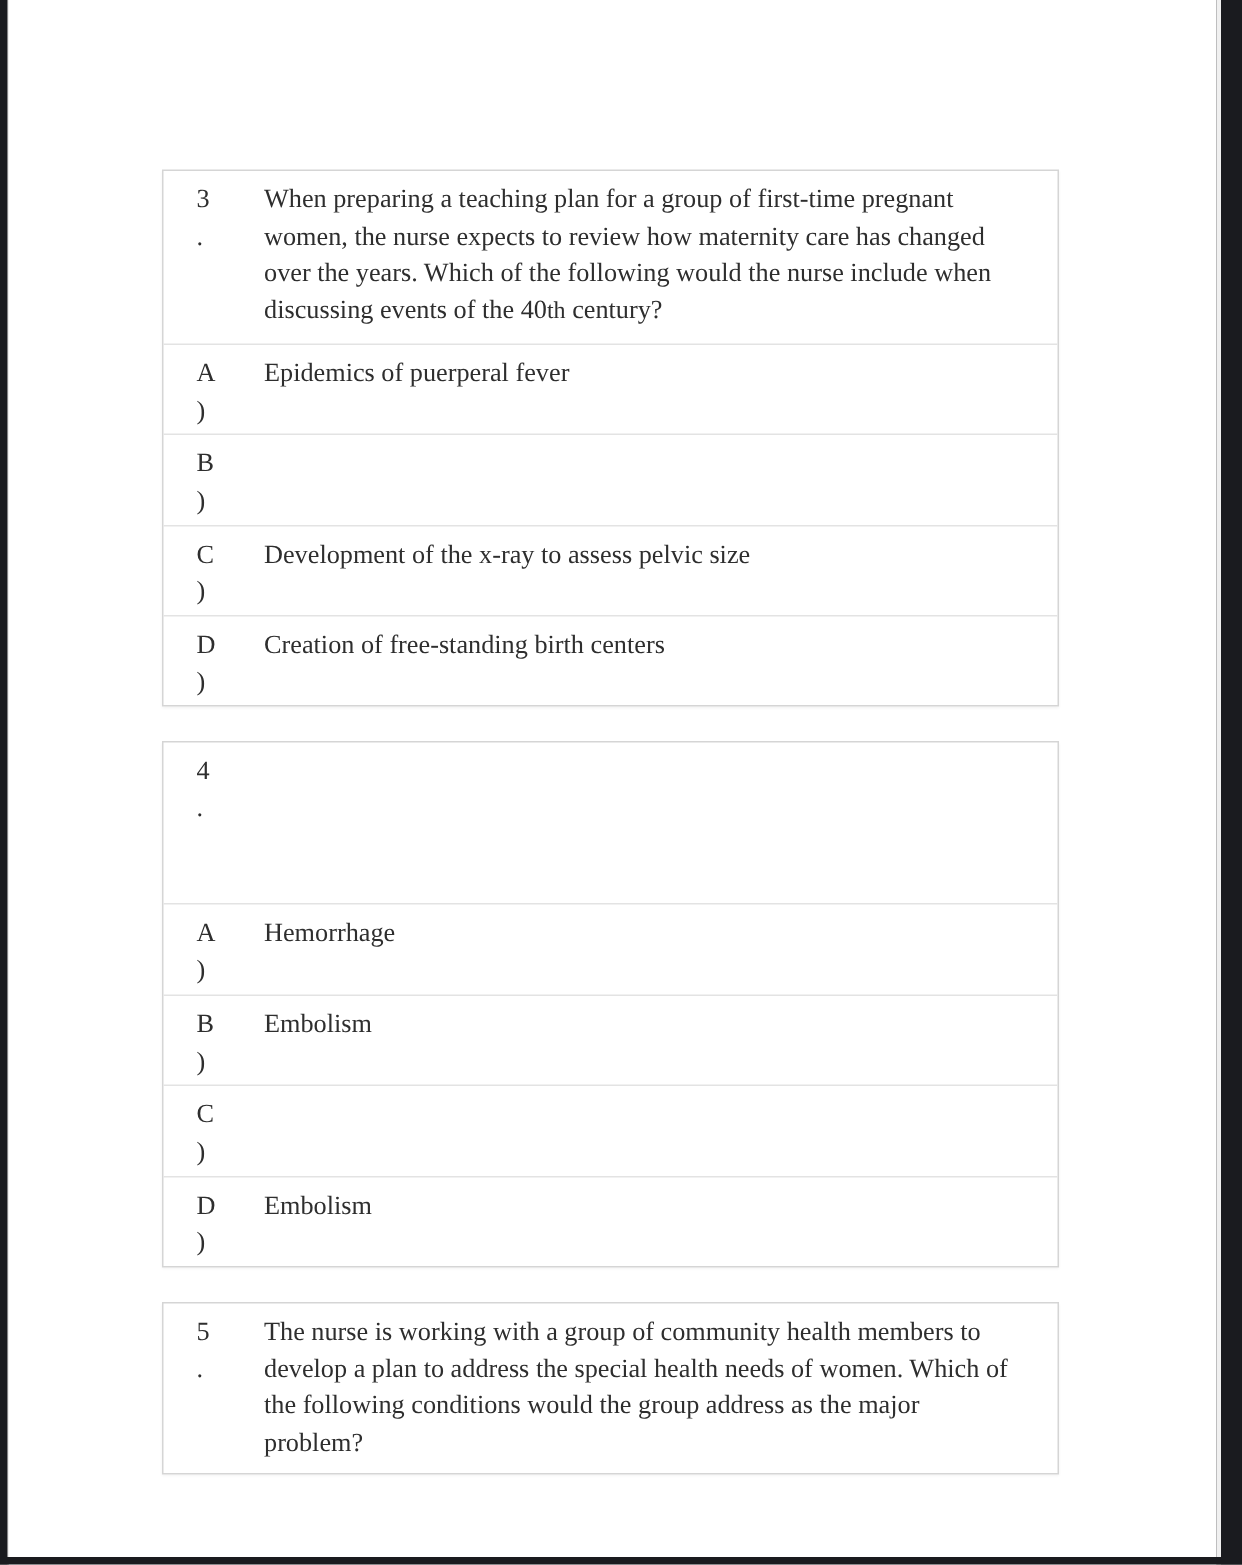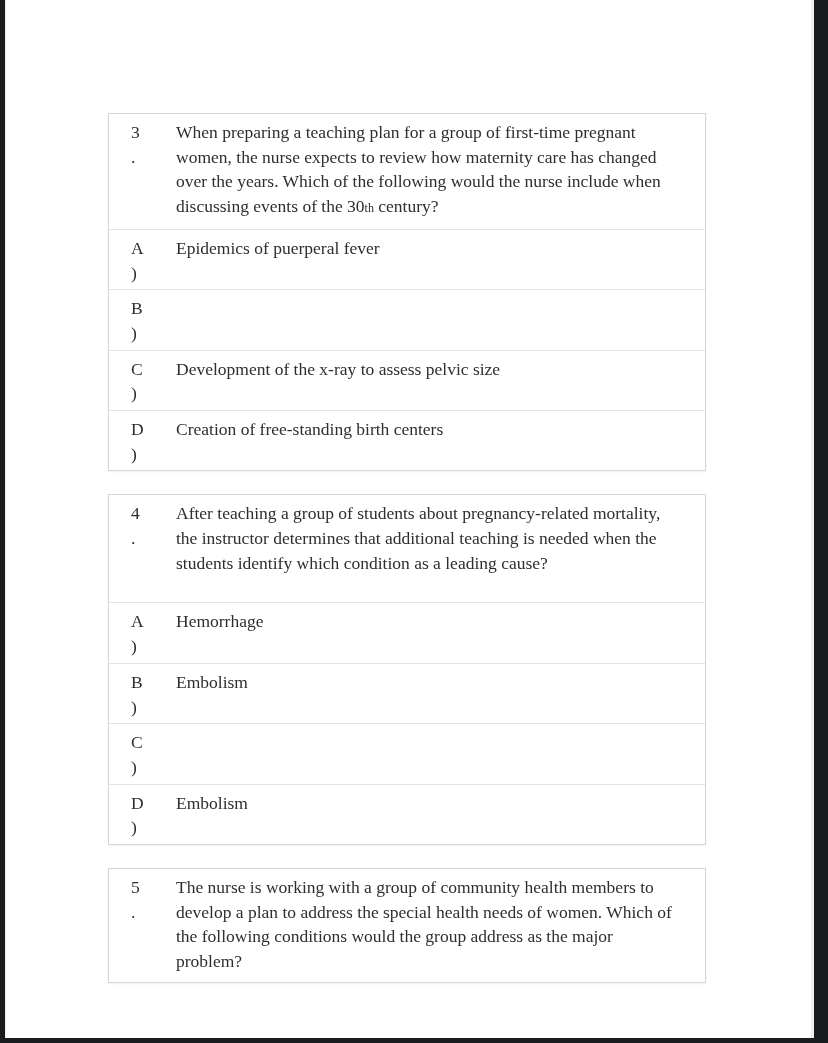--- a/index.html
+++ b/index.html
@@ -51,38 +51,38 @@
   .label {
     width: 67px;
     flex: 0 0 67px;
     padding: 6px 0 4px 22px;
   }
   .ln { display: block; }
   .text {
     flex: 1 1 auto;
     padding: 6px 29px 8px 0;
   }
-  .small { font-size: 12px; }
+  .small { font-size: 16px; }
 </style>
 </head>
 <body>
 
 <div class="frame-left"></div>
 <div class="frame-right"></div>
 <div class="frame-bottom"></div>
 
 <main class="doc">
 
   <section class="qblock">
     <div class="row q-row">
       <div class="cell label">
         <span class="ln">3</span>
         <span class="ln">.</span>
       </div>
-      <div class="cell text"><span>When preparing a teaching plan for a group of first-time pregnant women, the nurse expects to review how maternity care has changed over the years. Which of the following would the nurse include when discussing events of the 30</span><span class="small">th</span><span> century?</span></div>
+      <div class="cell text"><span>When preparing a teaching plan for a group of first-time pregnant women, the nurse expects to review how maternity care has changed over the years. Which of the following would the nurse include when discussing events of the 40</span><span class="small">th</span><span> century?</span></div>
     </div>
     <div class="row opt-row">
       <div class="cell label">
         <span class="ln">A</span>
         <span class="ln">)</span>
       </div>
       <div class="cell text">Epidemics of puerperal fever</div>
     </div>
     <div class="row opt-row">
       <div class="cell label">
@@ -105,21 +105,20 @@
       <div class="cell text">Creation of free-standing birth centers</div>
     </div>
   </section>
 
   <section class="qblock">
     <div class="row q-row">
       <div class="cell label">
         <span class="ln">4</span>
         <span class="ln">.</span>
       </div>
-      <div class="cell text">After teaching a group of students about pregnancy-related mortality, the instructor determines that additional teaching is needed when the students identify which condition as a leading cause?</div>
     </div>
     <div class="row opt-row">
       <div class="cell label">
         <span class="ln">A</span>
         <span class="ln">)</span>
       </div>
       <div class="cell text">Hemorrhage</div>
     </div>
     <div class="row opt-row">
       <div class="cell label">

